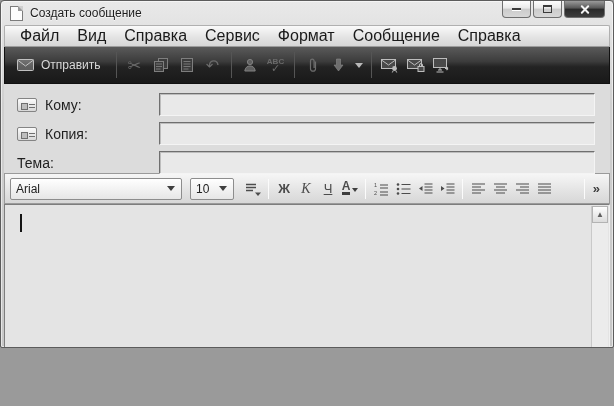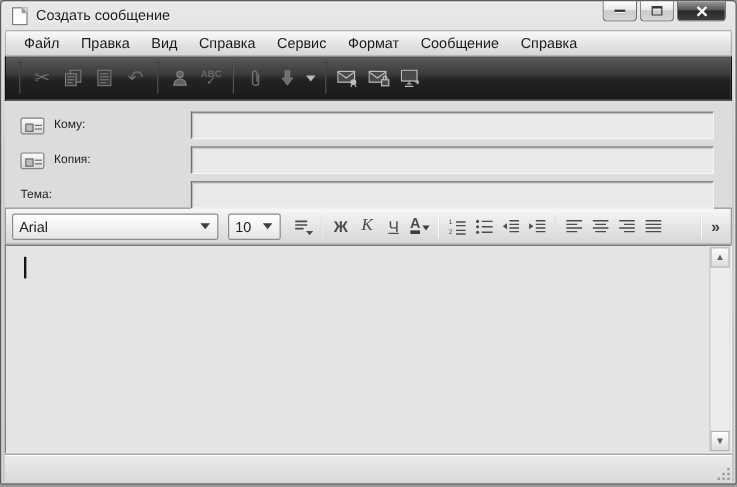--- a/index.html
+++ b/index.html
@@ -1,18 +1,18 @@
 <!DOCTYPE html>
 <html><head>
 <meta charset="utf-8">
 <style>
   html,body{margin:0;padding:0;background:#9a9a9a;font-family:"Liberation Sans","DejaVu Sans",sans-serif;}
   *{box-sizing:border-box;}
   .window{
-    width:614px;height:404px;margin:0;
+    width:614px;height:348px;margin:0;
     background:linear-gradient(#e9e9e9,#cfcfcf 30%,#c7c7c7);
     border:1px solid #5c5c5c;border-radius:4px 4px 2px 2px;
     padding:0 3px 13px 3px;overflow:hidden;
     box-shadow:inset 0 0 0 1px rgba(255,255,255,.55);
   }
   
   .titlebar{height:24px;display:flex;align-items:center;position:relative;padding-left:6px;}
   .win-icon{width:13px;height:15px;background:#fdfdfd;border:1px solid #7c7c7c;position:relative;margin-right:7px;flex:0 0 auto;}
   .win-icon::before{content:"";position:absolute;right:-1px;top:-1px;border:4px solid;border-color:#c9c9c9 #c9c9c9 #9a9a9a #9a9a9a;border-width:0 5px 5px 0;border-right-color:#cfcfcf;}
   .title-text{font-size:12px;color:#1c1c1c;text-shadow:0 1px 0 rgba(255,255,255,.7);}
@@ -25,37 +25,37 @@
   .g-min{width:9px;height:3px;background:#3a3a3a;border-bottom:1px solid #fff;}
   .g-max{width:9px;height:8px;border:1px solid #3a3a3a;border-top:2px solid #3a3a3a;background:transparent;}
   .g-close{position:relative;width:11px;height:11px;}
   .g-close::before,.g-close::after{content:"";position:absolute;left:5px;top:0;width:2px;height:11px;background:#f2f2f2;border-radius:1px;}
   .g-close::before{transform:rotate(45deg);}
   .g-close::after{transform:rotate(-45deg);}
   
   .menubar{height:22px;background:linear-gradient(#fafafa,#e2e2e2 60%,#d6d6d6);
     border:1px solid #b0b0b0;border-bottom-color:#9c9c9c;border-radius:2px 2px 0 0;
     display:flex;align-items:center;padding-left:6px;}
-  .menu-item{font-size:12px;color:#1a1a1a;padding:2px 9px;cursor:default;}
+  .menu-item{font-size:16px;color:#1a1a1a;padding:2px 9px;cursor:default;}
   
   .toolbar-dark{height:37px;background:linear-gradient(#5a5a5a,#3c3c3c 40%,#232323 55%,#191919);
     border:1px solid #111;border-top:none;display:flex;align-items:center;padding:0 6px;}
   .send-btn{display:flex;align-items:center;gap:7px;color:#d9d9d9;font-size:12px;padding:4px 10px 4px 6px;border-radius:2px;}
   .tb-sep{width:1px;height:26px;background:#0d0d0d;border-right:1px solid #555;margin:0 5px;flex:0 0 auto;}
   .tb-btn{width:26px;height:26px;display:flex;align-items:center;justify-content:center;color:#9d9d9d;font-size:16px;flex:0 0 auto;}
   .tb-btn.dim{color:#6b6b6b;}
   .tb-btn.lit{color:#c6c6c6;}
   .tb-caret{width:14px;height:26px;display:flex;align-items:center;justify-content:center;}
   .tri-down{width:0;height:0;border:4px solid transparent;border-top:5px solid #b9b9b9;margin-top:4px;}
   .abc-ic{font-size:8px;font-weight:bold;line-height:6px;text-align:center;}
   .abc-ic .chk{display:block;font-size:11px;}
   
   .headers{height:89px;background:#dcdcdc;padding-top:6px;}
   .hrow{height:29px;display:flex;align-items:center;padding-left:13px;}
-  .hlabel{width:142px;display:flex;align-items:center;gap:8px;font-size:10px;color:#1f1f1f;flex:0 0 auto;}
+  .hlabel{width:142px;display:flex;align-items:center;gap:8px;font-size:14px;color:#1f1f1f;flex:0 0 auto;}
   .card-ic{width:20px;height:14px;background:linear-gradient(#fbfbfb,#d8d8d8);border:1px solid #848484;border-radius:2px;position:relative;flex:0 0 auto;}
   .card-ic::before{content:"";position:absolute;left:3px;top:4px;width:5px;height:5px;background:#bdbdbd;border:1px solid #6f6f6f;}
   .card-ic::after{content:"";position:absolute;left:11px;top:5px;width:6px;height:1px;background:#6f6f6f;box-shadow:0 3px 0 #6f6f6f;}
   .hfield{flex:1;margin-right:15px;height:23px;background:#e9e9e9;
     border:1px solid;border-color:#6f6f6f #f4f4f4 #f4f4f4 #6f6f6f;
     box-shadow:inset 1px 1px 0 #bdbdbd;font-size:12px;padding:0 4px;outline:none;font-family:inherit;}
   
   .formatbar{height:31px;background:linear-gradient(#f6f6f6,#e4e4e4 55%,#d7d7d7);
     border:1px solid #9a9a9a;display:flex;align-items:center;padding:0 5px;}
   .combo{height:22px;border:1px solid #8d8d8d;border-radius:2px;background:linear-gradient(#ffffff,#e6e6e6);
@@ -101,30 +101,38 @@
           <span class="g-max"></span>
         </div>
       <div class="cap-btn close">
           <span class="g-close"></span>
         </div>
     </div>
   </div>
 
   <div class="menubar">
     <span class="menu-item">Файл</span>
-    <span class="menu-item">Правка</span>
     <span class="menu-item">Вид</span>
     <span class="menu-item">Справка</span>
     <span class="menu-item">Сервис</span>
     <span class="menu-item">Формат</span>
     <span class="menu-item">Сообщение</span>
     <span class="menu-item">Справка</span>
   </div>
 
   <div class="toolbar-dark">
+    <div class="send-btn">
+      <span>
+        <svg width="17" height="12" viewBox="0 0 17 12">
+            <rect x=".5" y=".5" width="16" height="11" rx="1" fill="#cfcfcf" fill-opacity=".35" stroke="#c0c0c0"></rect>
+            <path d="M.5 1 8.5 7 16.5 1" fill="none" stroke="#c0c0c0"></path>
+          </svg>
+      </span>
+      <span>Отправить</span>
+    </div>
     <div class="tb-sep"></div>
 
     <div class="tb-btn dim">
         <span>✂</span>
       </div>
     <div class="tb-btn dim">
       <span>
         <svg width="14" height="14" viewBox="0 0 14 14">
             <rect x="4.5" y=".5" width="9" height="10" fill="#3c3c3c" stroke="#7e7e7e"></rect>
             <rect x=".5" y="3.5" width="9" height="10" fill="#3c3c3c" stroke="#7e7e7e"></rect>

